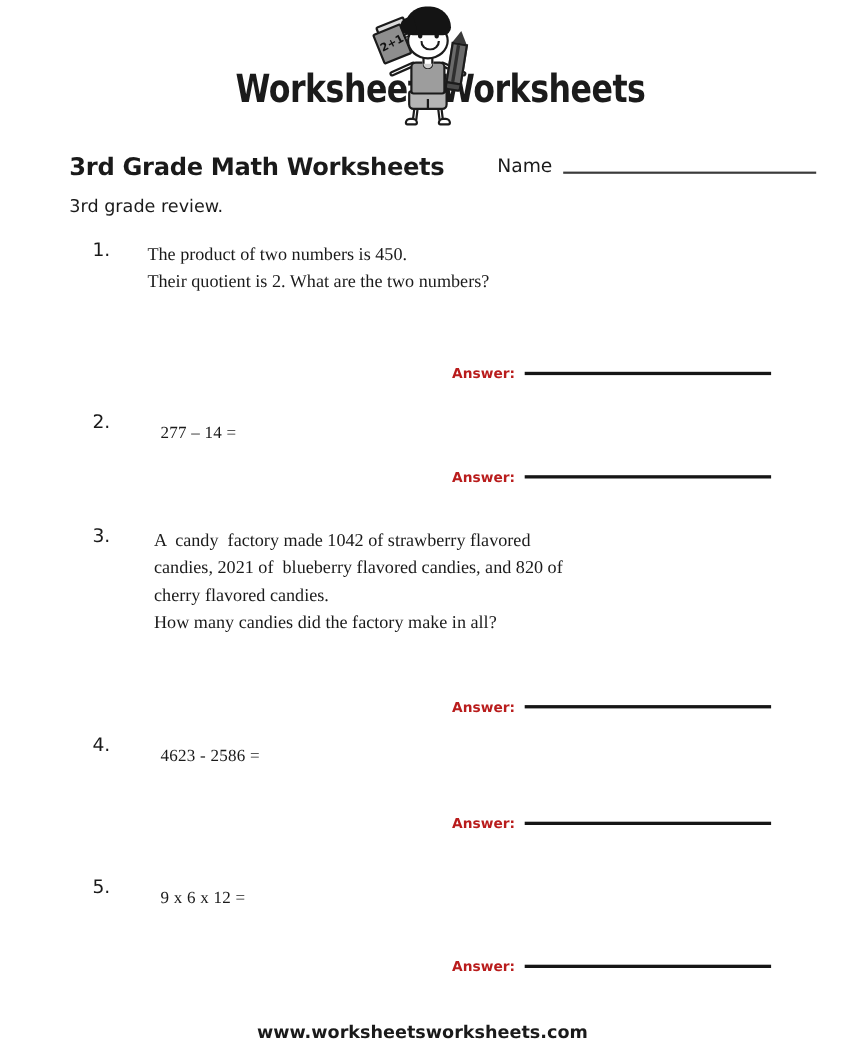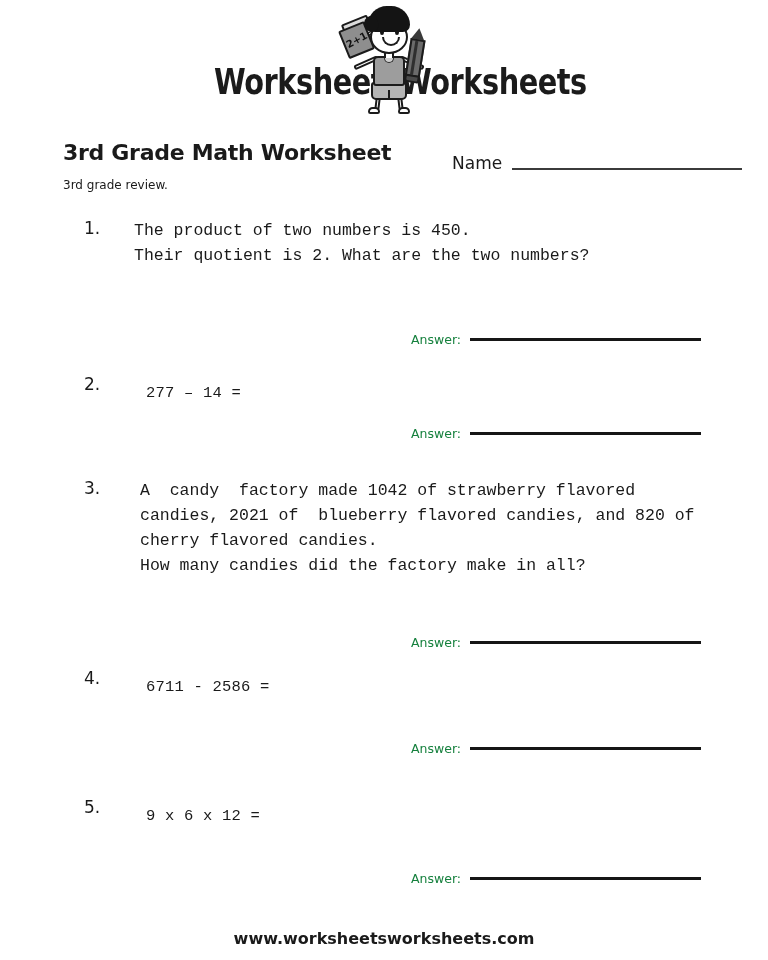--- a/index.html
+++ b/index.html
@@ -238,36 +238,35 @@
     font-family: "DejaVu Sans", sans-serif;
     font-weight: bold;
     font-size: 22px;
     letter-spacing: -0.3px;
     color: #1a1a1a;
   }
   #subtitle {
     position: absolute;
     left: 63px; top: 178px;
     font-family: "DejaVu Sans", sans-serif;
-    font-size: 12px;
+    font-size: 16px;
     color: #1a1a1a;
   }
   #name-block {
     position: absolute;
     left: 452px; top: 141px;
     width: 290px;
     display: flex;
     align-items: flex-end;
   }
   #name-label {
     font-family: "DejaVu Sans", sans-serif;
     font-size: 17px;
     color: #1a1a1a;
     white-space: nowrap;
-    margin-top: 12px;
   }
   #name-line {
     flex: 1;
     height: 0;
     border-bottom: 2px solid #3b3b3b;
     margin-left: 10px;
     margin-bottom: 3px;
   }
 
   .question {
@@ -281,21 +280,21 @@
     width: 28px;
     text-align: left;
     font-family: "DejaVu Sans", sans-serif;
     font-size: 17px;
     color: #1a1a1a;
   }
   .q-body {
     position: absolute;
     left: 134px;
     width: 560px;
-    font-family: Liberation Mono, monospace;
+    font-family: Liberation Serif, serif;
     font-size: 16.5px;
     line-height: 25px;
     color: #1a1a1a;
     white-space: pre-wrap;
   }
   .q-body.expr {
     left: 146px;
     font-size: 15.5px;
     letter-spacing: 0.2px;
   }
@@ -303,22 +302,23 @@
   .answer-row {
     position: absolute;
     left: 411px;
     width: 290px;
     display: flex;
     align-items: center;
   }
   .answer-label {
     font-family: "DejaVu Sans", sans-serif;
     font-size: 12.5px;
-    color: #15803d;
+    color: #b91c1c;
     white-space: nowrap;
+    font-weight: bold;
   }
   .answer-line {
     flex: 1;
     height: 0;
     border-bottom: 3px solid #161616;
     margin-left: 9px;
   }
 
   #footer {
     position: absolute;
@@ -370,21 +370,21 @@
       <div class="b-head"></div>
       <div class="b-hair"></div>
       <div class="b-hair2"></div>
       <div class="b-eye l"></div>
       <div class="b-eye r"></div>
       <div class="b-smile"></div>
     </div>
   </div>
 </div>
 
-<div id="title">3rd Grade Math Worksheet</div>
+<div id="title">3rd Grade Math Worksheets</div>
 <div id="subtitle">3rd grade review.</div>
 
 <div id="name-block">
   <span id="name-label">Name</span>
   <span id="name-line"></span>
 </div>
 
 <div class="question" style="top:218px">
   <div class="q-num">1.</div>
   <div class="q-body">The product of two numbers is 450.
@@ -411,21 +411,21 @@
 cherry flavored candies.
 How many candies did the factory make in all?</div>
 </div>
 <div class="answer-row" style="top:635px">
   <span class="answer-label">Answer:</span>
   <span class="answer-line"></span>
 </div>
 
 <div class="question" style="top:668px">
   <div class="q-num">4.</div>
-  <div class="q-body expr" style="top:7px">6711 - 2586 =</div>
+  <div class="q-body expr" style="top:7px">4623 - 2586 =</div>
 </div>
 <div class="answer-row" style="top:741px">
   <span class="answer-label">Answer:</span>
   <span class="answer-line"></span>
 </div>
 
 <div class="question" style="top:797px">
   <div class="q-num">5.</div>
   <div class="q-body expr" style="top:7px">9 x 6 x 12 =</div>
 </div>

